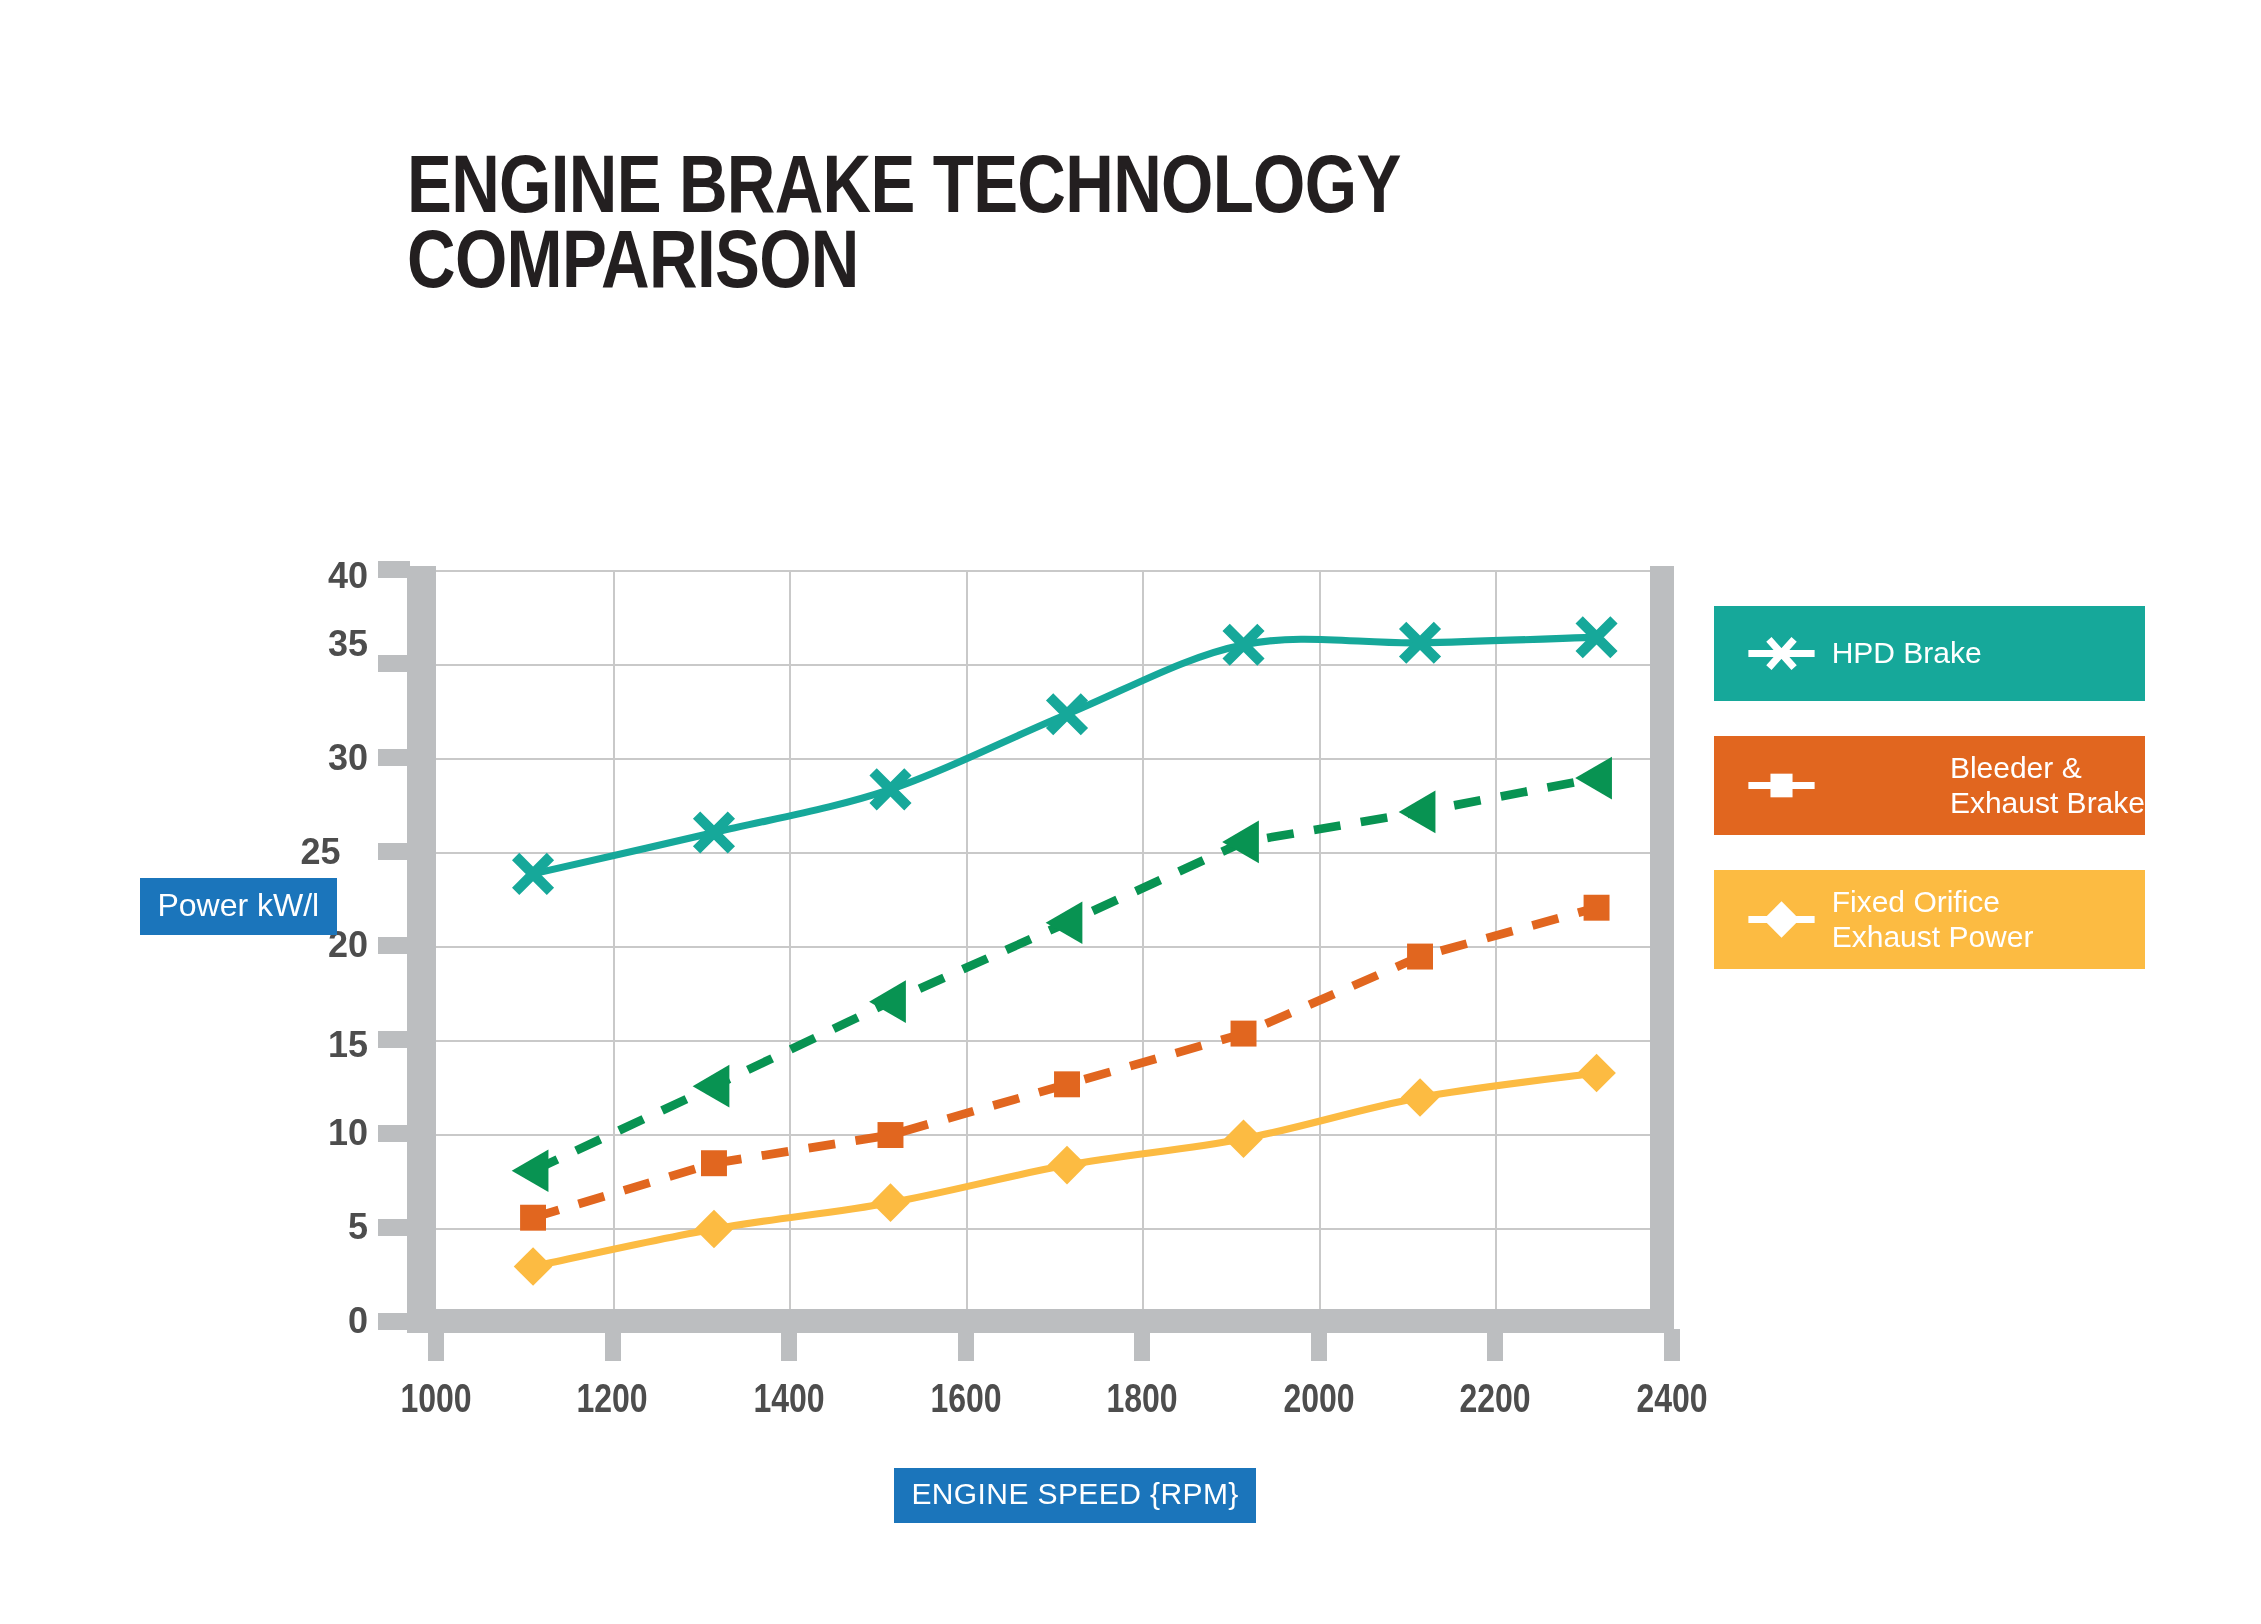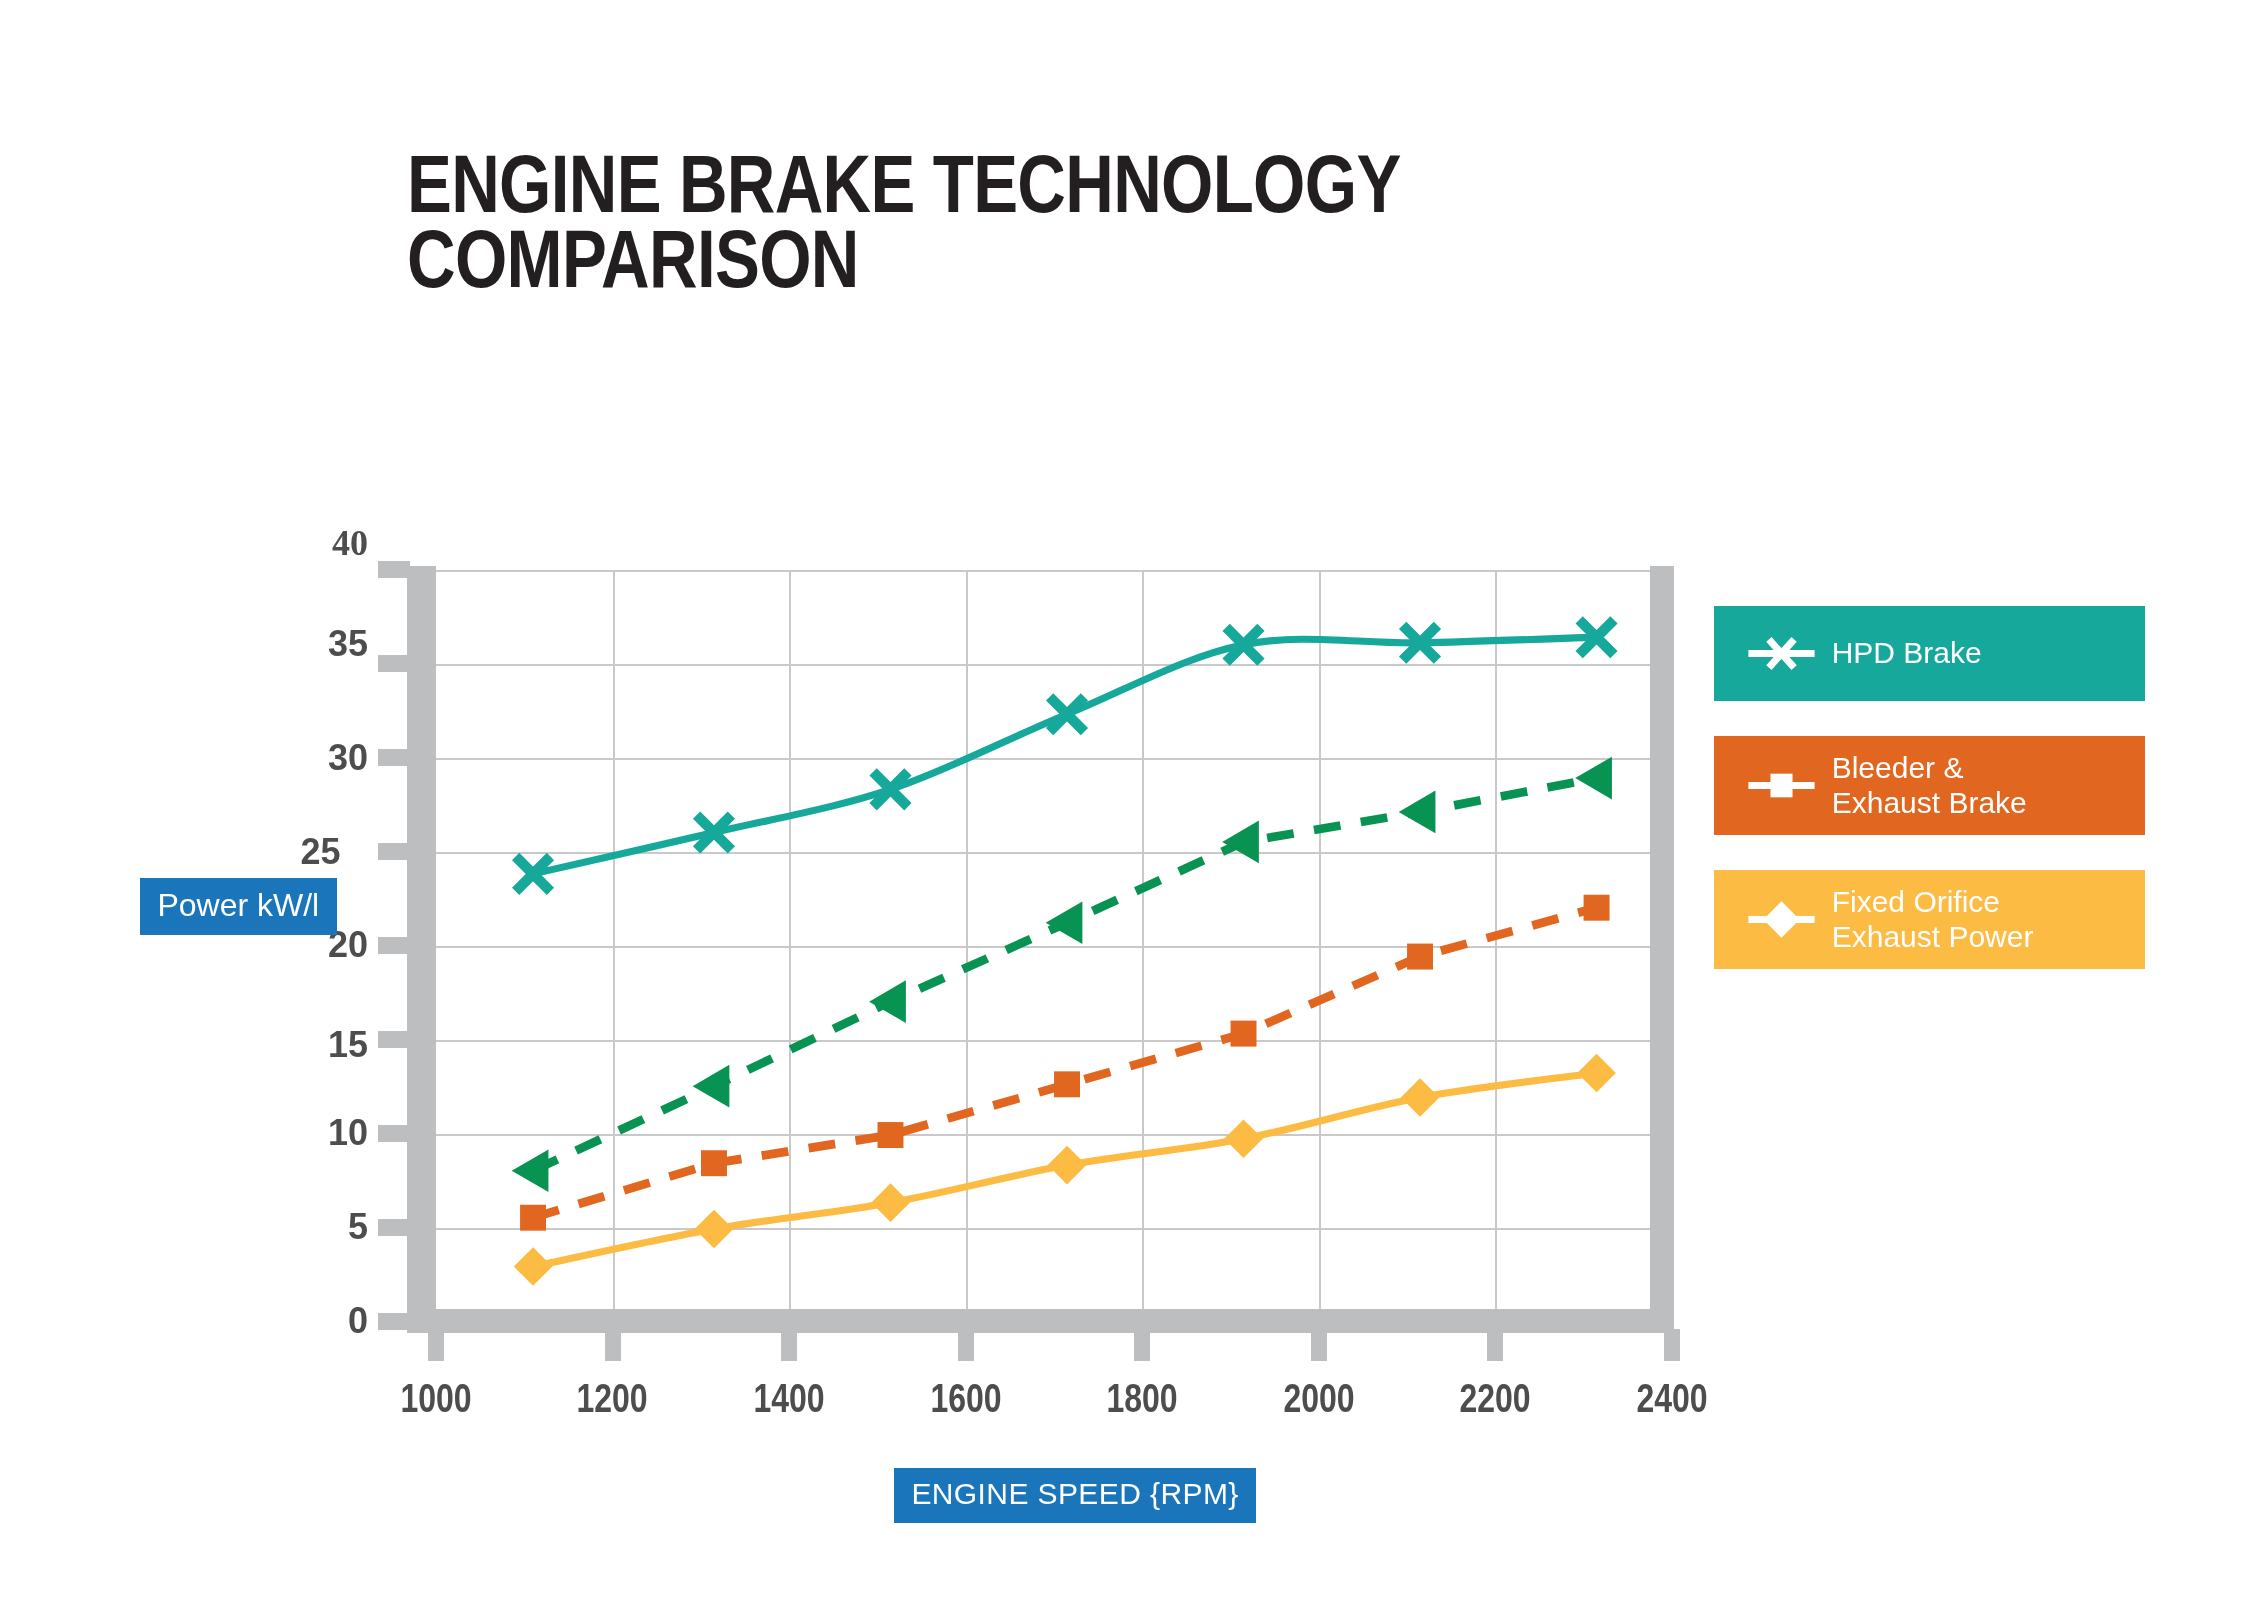--- a/index.html
+++ b/index.html
@@ -244,21 +244,21 @@
     </div>
   <div id="labels-y">
       <div class="ylabel" style="top: 1321px;">0</div>
       <div class="ylabel" style="top: 1227px;">5</div>
       <div class="ylabel" style="top: 1133px;">10</div>
       <div class="ylabel" style="top: 1045px;">15</div>
       <div class="ylabel" style="top: 945px;">20</div>
       <div class="ylabel" style="top: 852px; text-align: center;">25</div>
       <div class="ylabel" style="top: 758px;">30</div>
       <div class="ylabel" style="top: 644px;">35</div>
-      <div class="ylabel" style="top: 543px; font-family: Liberation Serif, serif;">40</div>
+      <div class="ylabel" style="top: 576px;">40</div>
     </div>
   <div id="labels-x">
       <div class="xlabel" style="left: 436px;">1000</div>
       <div class="xlabel" style="left: 612px;">1200</div>
       <div class="xlabel" style="left: 789px;">1400</div>
       <div class="xlabel" style="left: 966px;">1600</div>
       <div class="xlabel" style="left: 1142px;">1800</div>
       <div class="xlabel" style="left: 1319px;">2000</div>
       <div class="xlabel" style="left: 1495px;">2200</div>
       <div class="xlabel" style="left: 1672px;">2400</div>
@@ -313,21 +313,21 @@
   <div id="legend">
       <div class="legend-row" style="background: rgb(22, 168, 154);">
         <span class="legend-swatch">
           <svg width="73" height="41" viewBox="0 0 92 52">
             <path d="M4,26 L88,26" fill="none" stroke="#ffffff" stroke-width="9"></path>
             <path d="M30,8 L62,44 M62,8 L30,44" fill="none" stroke="#ffffff" stroke-width="9"></path>
           </svg>
         </span>
         <span class="legend-text">HPD Brake</span>
       </div>
-      <div class="legend-row tall" style="background: rgb(225, 102, 31);">
+      <div class="legend-row tall" style="background: rgb(225, 102, 31); justify-content: space-between;">
         <span class="legend-swatch">
           <svg width="73" height="41" viewBox="0 0 92 52">
             <path d="M4,26 L88,26" fill="none" stroke="#ffffff" stroke-width="9"></path>
             <path d="M32,11 L60,11 L60,41 L32,41 Z" fill="#ffffff"></path>
           </svg>
         </span>
         <span class="legend-text">Bleeder &amp;
 Exhaust Brake</span>
       </div>
       <div class="legend-row tall" style="background: rgb(252, 187, 66);">

